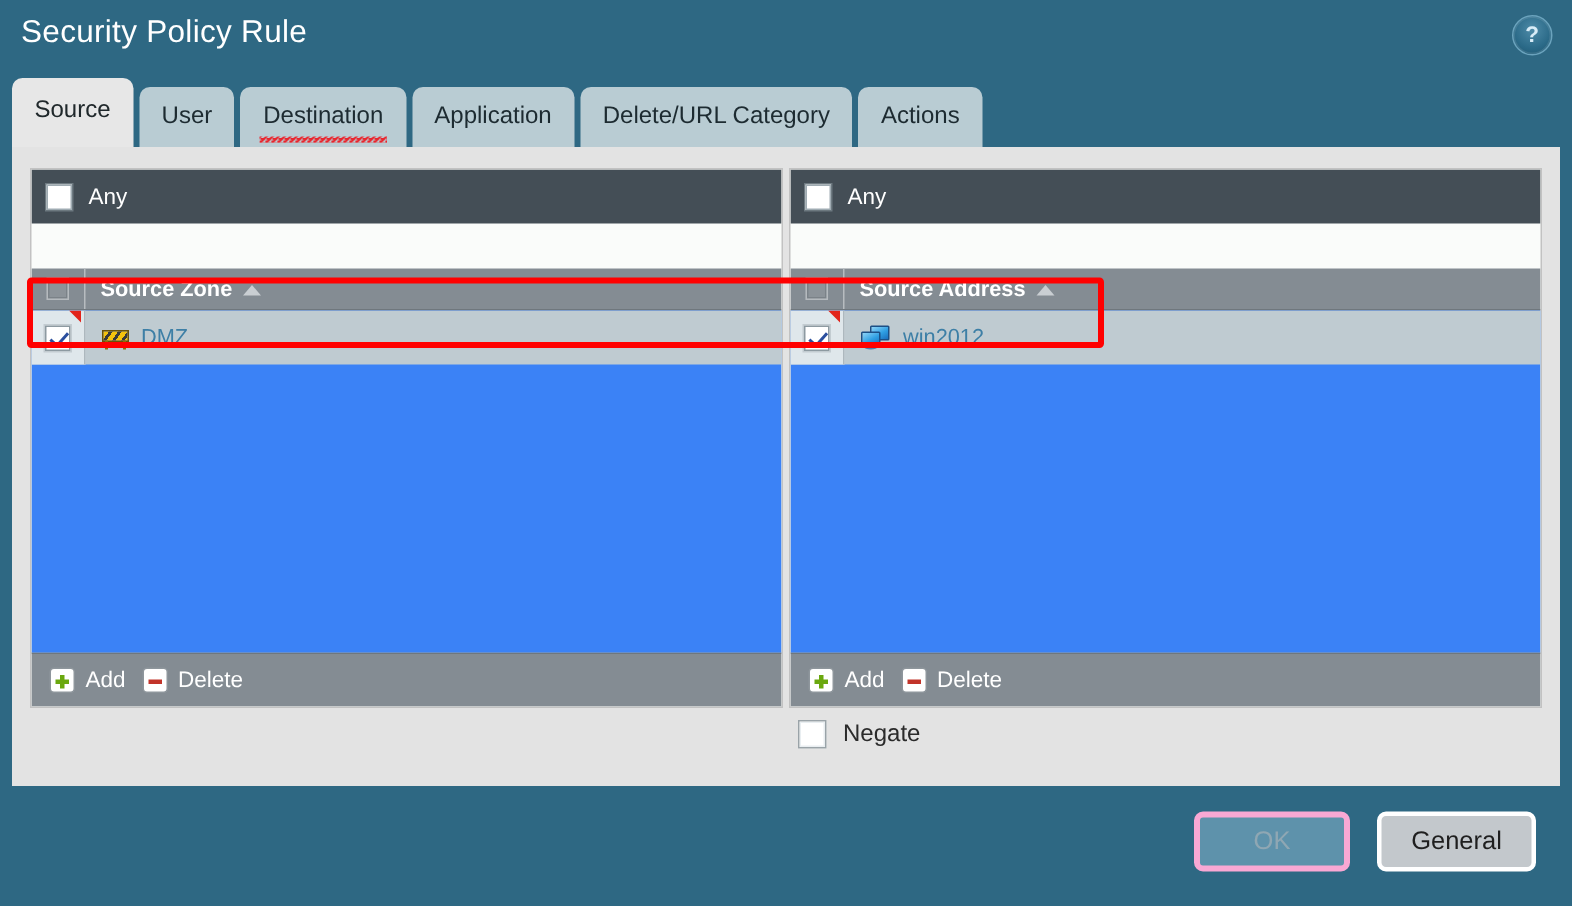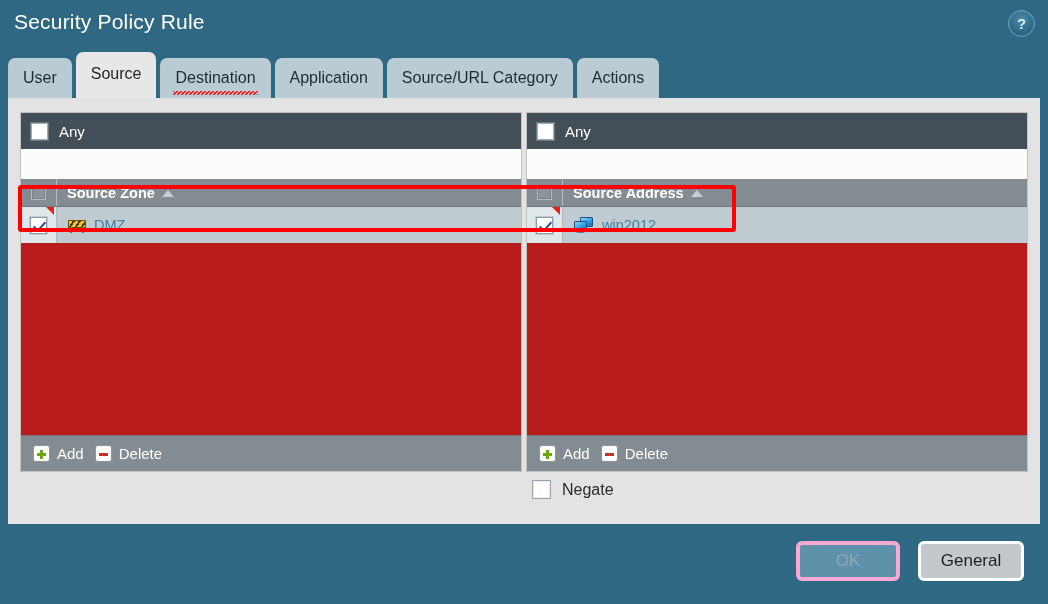--- a/index.html
+++ b/index.html
@@ -205,21 +205,21 @@
     border-left: 6px solid transparent;
     border-right: 6px solid transparent;
     border-bottom: 7px solid #c9ced2;
     display: inline-block;
     margin-top: 2px;
   }
 
   
   .list-body {
     flex: 1 1 auto;
-    background: #b91c1c;
+    background: #3b82f6;
     position: relative;
     overflow: hidden;
   }
   .list-row {
     height: 36px;
     display: flex;
     align-items: center;
     background: #bfcbd1;
     box-sizing: border-box;
     cursor: pointer;
@@ -432,35 +432,35 @@
 <div class="dialog">
 
   <div class="titlebar">
     <div class="title-text">Security Policy Rule</div>
     <div class="help-icon">
       <span>?</span>
     </div>
   </div>
 
   <div class="tabstrip">
+    <div class="tab active">
+      <span>Source</span>
+    </div>
     <div class="tab">
       <span>User</span>
-    </div>
-    <div class="tab active">
-      <span>Source</span>
     </div>
     <div class="tab">
       <span>Destination</span>
       <span class="squiggle"></span>
     </div>
     <div class="tab">
       <span>Application</span>
     </div>
     <div class="tab">
-      <span>Source/URL Category</span>
+      <span>Delete/URL Category</span>
     </div>
     <div class="tab">
       <span>Actions</span>
     </div>
   </div>
 
   <div class="content">
 
     <div class="panes">
 

